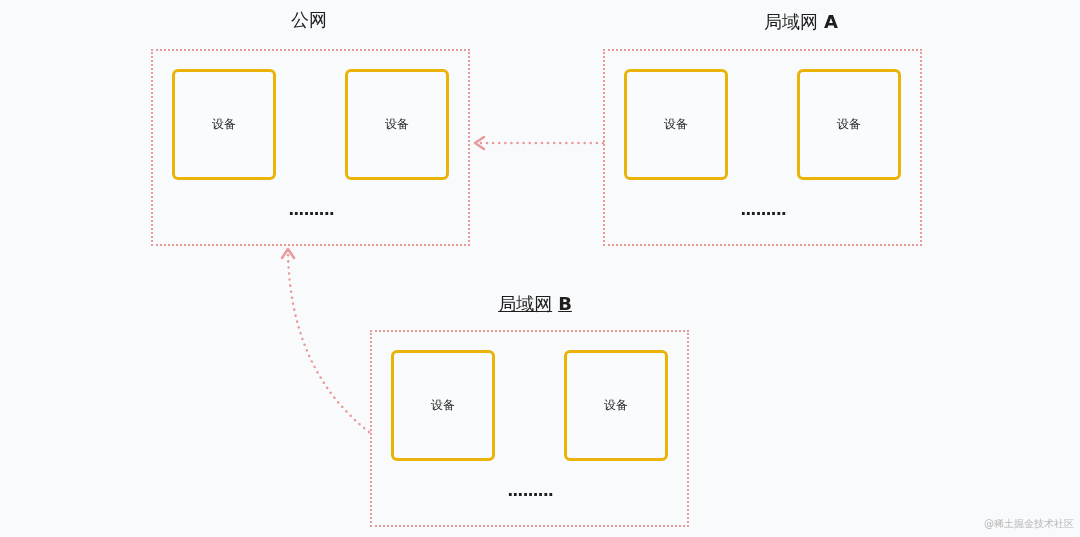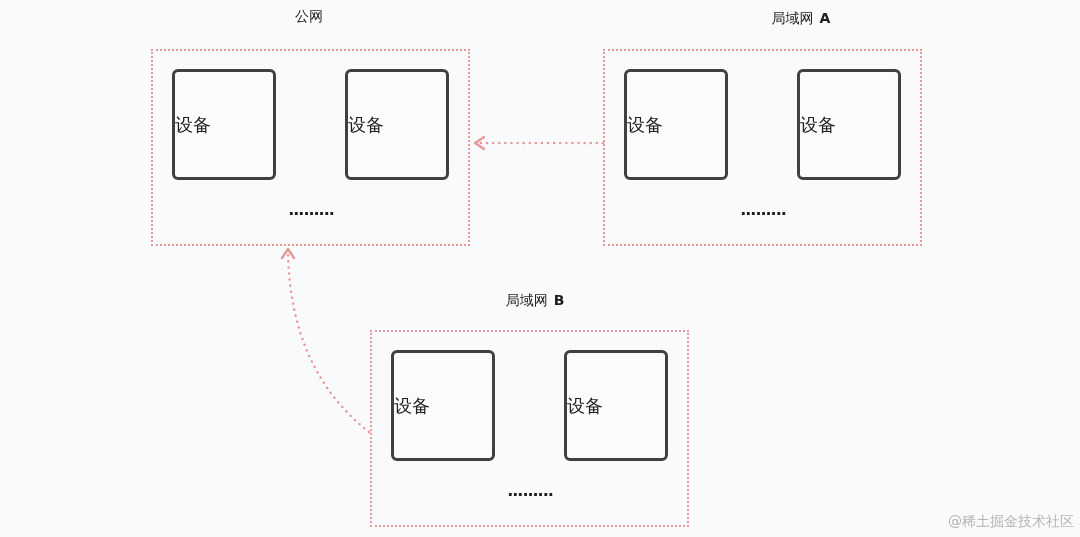--- a/index.html
+++ b/index.html
@@ -1,40 +1,40 @@
 <!DOCTYPE html>
 <html><head>
 <meta charset="utf-8">
 <style>
   html, body { margin: 0; padding: 0; }
   body {
     width: 1080px; height: 537px; background: #f9fafc; position: relative; overflow: hidden;
     font-family: "DejaVu Sans", sans-serif; color: #222;
   }
   .group-title {
-    position: absolute; font-size: 14px; color: #1e1e1e; white-space: nowrap;
+    position: absolute; font-size: 18px; color: #1e1e1e; white-space: nowrap;
     transform: translateX(-50%);
   }
   .group-title .suffix { font-weight: bold; margin-left: 6px; }
   .zone {
     position: absolute; border: 2px dotted #e89a9a; box-sizing: border-box;
   }
   .device {
-    position: absolute; width: 104px; height: 111px; border: 3px solid #404040;
+    position: absolute; width: 104px; height: 111px; border: 3px solid #eab308;
     border-radius: 6px; box-sizing: border-box; background: #fafbfd;
-    display: flex; align-items: center; justify-content: flex-start;
-    font-size: 18px; color: #1e1e1e;
+    display: flex; align-items: center; justify-content: center;
+    font-size: 12px; color: #1e1e1e;
   }
   .ellipsis {
     position: absolute; font-size: 16px; font-weight: bold; letter-spacing: -1px; color: #1e1e1e;
     transform: translateX(-50%); line-height: 1;
   }
   svg.arrows { position: absolute; left: 0; top: 0; }
   .watermark {
-    position: absolute; right: 6px; bottom: 6px; font-size: 14px; color: #b5b5b5;
+    position: absolute; right: 6px; bottom: 6px; font-size: 10px; color: #b5b5b5;
   }
 </style>
 </head>
 <body>
 
 <div class="group-title" style="left:309px; top:8px;">
   <span>公网</span>
 </div>
 <div class="zone" style="left:151px; top:49px; width:319px; height:197px;"></div>
 <div class="device" style="left:172px; top:69px;">
@@ -50,21 +50,21 @@
 </div>
 <div class="zone" style="left:603px; top:49px; width:319px; height:197px;"></div>
 <div class="device" style="left:624px; top:69px;">
     <span>设备</span>
   </div>
 <div class="device" style="left:797px; top:69px;">
     <span>设备</span>
   </div>
 <div class="ellipsis" style="left:763px; top:202px;">.........</div>
 
-<div class="group-title" style="left:535px; top:292px;">
+<div class="group-title" style="left:535px; top:292px;text-decoration:underline;">
   <span>局域网</span><span class="suffix">B</span>
 </div>
 <div class="zone" style="left:370px; top:330px; width:319px; height:197px;"></div>
 <div class="device" style="left:391px; top:350px;">
     <span>设备</span>
   </div>
 <div class="device" style="left:564px; top:350px;">
     <span>设备</span>
   </div>
 <div class="ellipsis" style="left:530px; top:483px;">.........</div>

